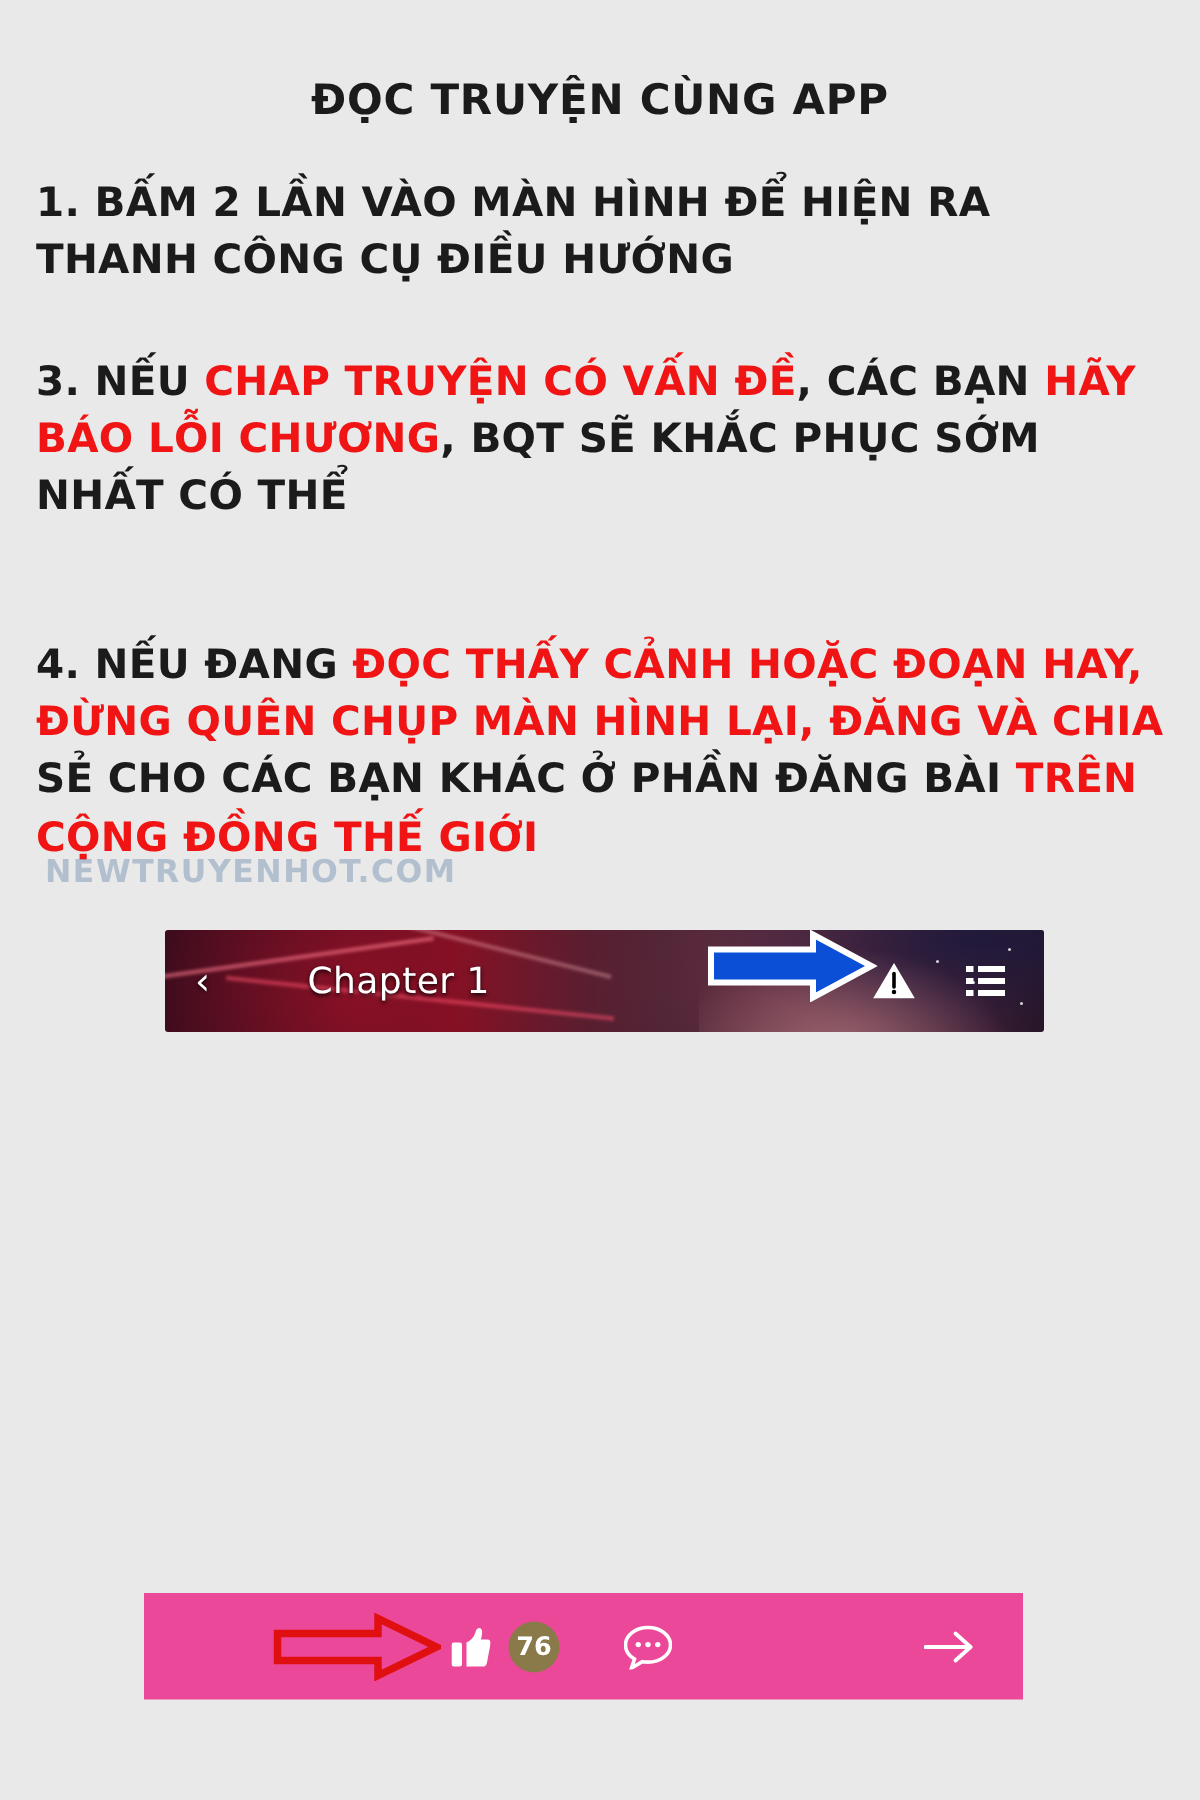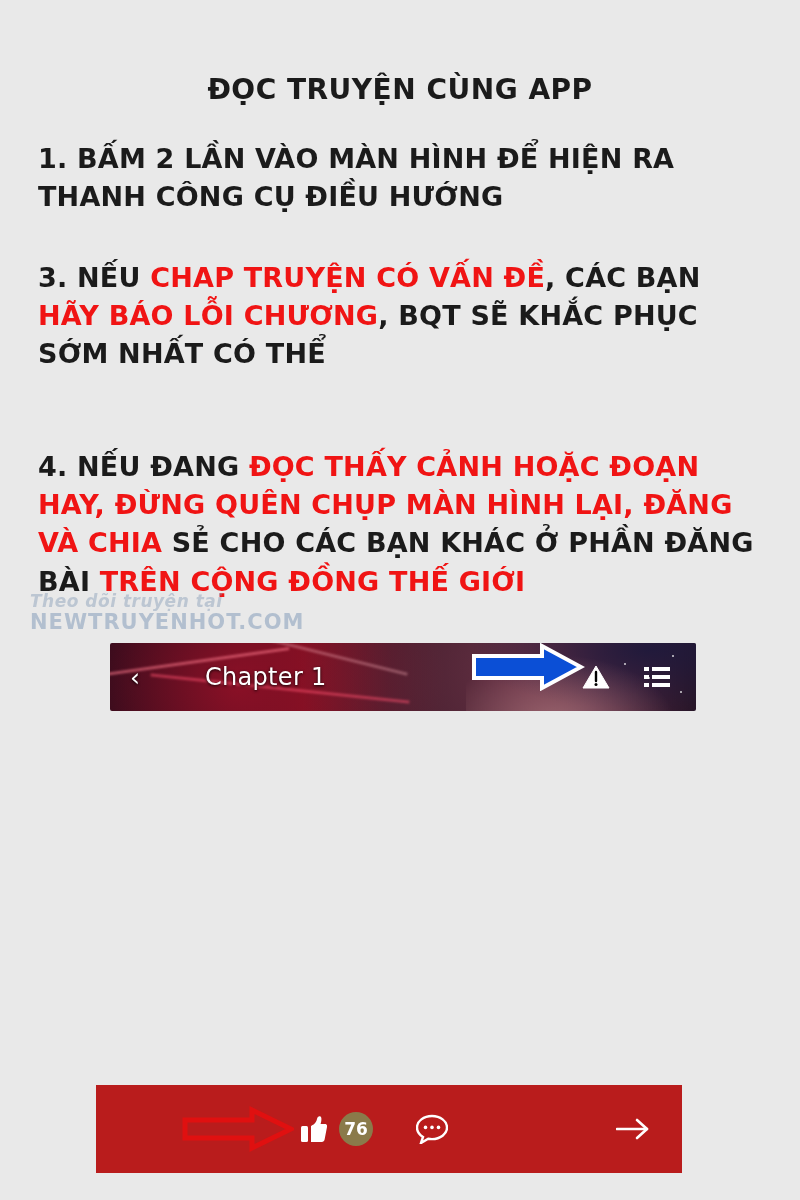--- a/index.html
+++ b/index.html
@@ -21,25 +21,24 @@
   }
 
   .title {
     text-align: center;
     font-size: 28px;
     font-weight: bold;
     letter-spacing: 0.5px;
     color: #1b1b1b;
     padding-top: 50px;
     text-transform: uppercase;
-    margin-top: 23px;
   }
 
   .body-text {
-    padding: 0 38px;
+    padding: 0 24px;
     margin-top: 34px;
   }
 
   .para {
     font-size: 27px;
     font-weight: bold;
     line-height: 1.42;
     color: #1b1b1b;
     text-transform: uppercase;
     letter-spacing: 0.2px;
@@ -148,22 +147,22 @@
     width: 115px;
     height: 48px;
   }
 
   
   .bottom-shot {
     position: absolute;
     left: 96px;
     top: 1062px;
     width: 586px;
-    height: 88px;
-    background: #b91c1c;
+    height: 71px;
+    background: #ec4899;
   }
   .bottom-shot .thumb-wrap {
     position: absolute;
     left: 205px; top: 50%;
     transform: translateY(-50%);
     display: flex;
     align-items: center;
     gap: 12px;
   }
   .thumb-icon {
@@ -212,21 +211,20 @@
       <span>1. BẤM 2 LẦN VÀO MÀN HÌNH ĐỂ HIỆN RA THANH CÔNG CỤ ĐIỀU HƯỚNG</span>
     </div>
 
 
     <div class="para p3">
       <span>3. NẾU </span><span class="red">CHAP TRUYỆN CÓ VẤN ĐỀ</span><span>, CÁC BẠN </span><span class="red">HÃY BÁO LỖI CHƯƠNG</span><span>, BQT SẼ KHẮC PHỤC SỚM NHẤT CÓ THỂ</span>
     </div>
   </div>
 
   <div class="watermark">
-    <div class="w1">Theo dõi truyện tại</div>
     <div class="w2">NEWTRUYENHOT.COM</div>
   </div>
 
   <div style="position:absolute; left:0; top:620px; width:800px;">
     <div class="chapter-shot">
       <div class="streak" style="left:-20px; top:18px; width:200px; transform:rotate(-8deg);"></div>
       <div class="streak" style="left:40px; top:44px; width:260px; transform:rotate(6deg); background:rgba(255,80,110,0.5);"></div>
       <div class="streak" style="left:120px; top:8px; width:180px; transform:rotate(14deg); background:rgba(255,180,190,0.35);"></div>
       <div class="face"></div>
       <div class="star" style="right:22px; top:12px;"></div>

